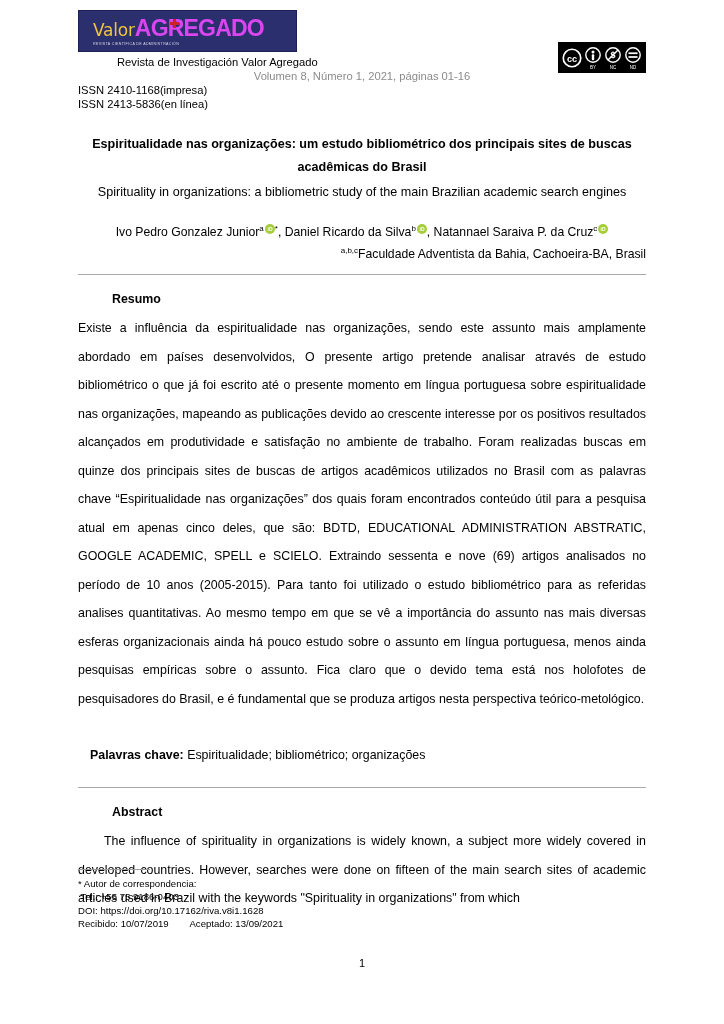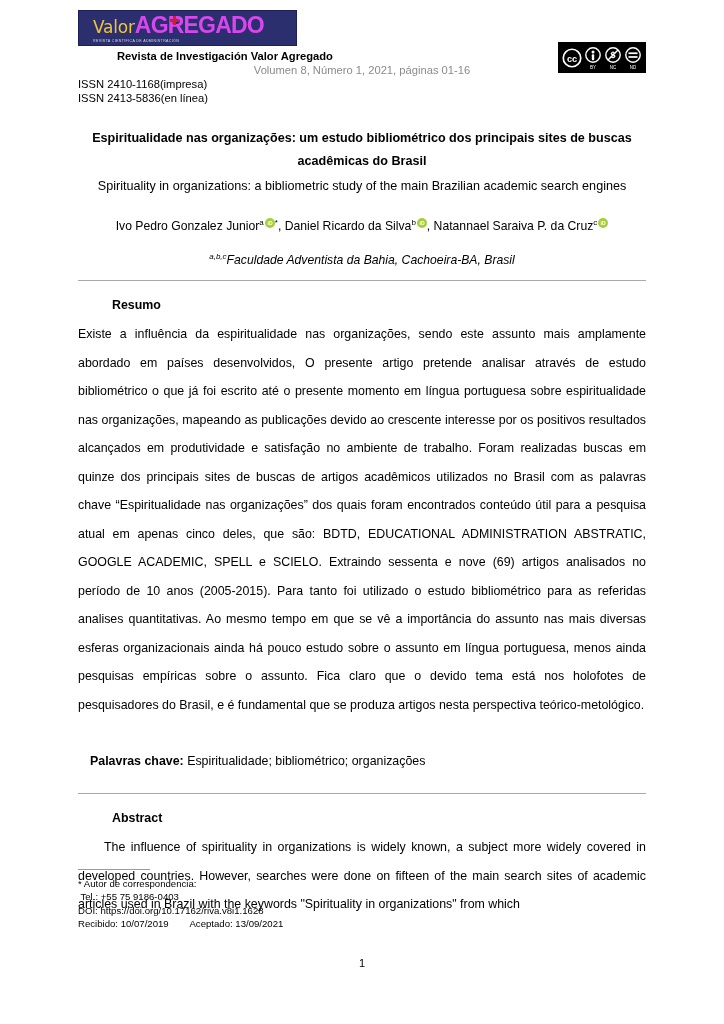--- a/index.html
+++ b/index.html
@@ -23,21 +23,21 @@
     padding: 0 78px;
   }
 
   
   .masthead {
     position: relative;
     padding-top: 10px;
   }
   .logo {
     width: 219px;
-    height: 36px;
+    height: 42px;
     background: #2b2f6e;
     border: 1px solid #1d2057;
     box-sizing: border-box;
     display: flex;
     flex-direction: column;
     justify-content: center;
     padding-left: 14px;
   }
   .logo-line1 {
     display: flex;
@@ -81,21 +81,21 @@
     margin-top: 2px;
     font-family: "Liberation Sans", sans-serif;
     white-space: nowrap;
   }
 
   .journal-block {
     margin-top: 3px;
   }
   .journal-name {
     font-size: 11.2px;
-    font-weight: bold;
+    font-weight: normal;
     line-height: 14px;
     padding-left: 39px;
   }
   .journal-volume {
     font-size: 11.2px;
     color: #8b8b8b;
     line-height: 14px;
     text-align: center;
   }
   .journal-issn {
@@ -151,25 +151,24 @@
     line-height: 0;
   }
   .orcid {
     display: inline-block;
     width: 10px;
     height: 10px;
     vertical-align: 2px;
     margin: 0 0 0 1px;
   }
   .affiliation {
-    text-align: center;
+    text-align: right;
     font-size: 12.2px;
-    font-style: italic;
     line-height: 20px;
-    margin-top: 14px;
+    margin-top: 2px;
   }
   .affiliation sup {
     font-size: 8px;
     vertical-align: super;
     line-height: 0;
   }
 
   hr.rule {
     border: none;
     border-top: 1px solid #a9a9a9;

